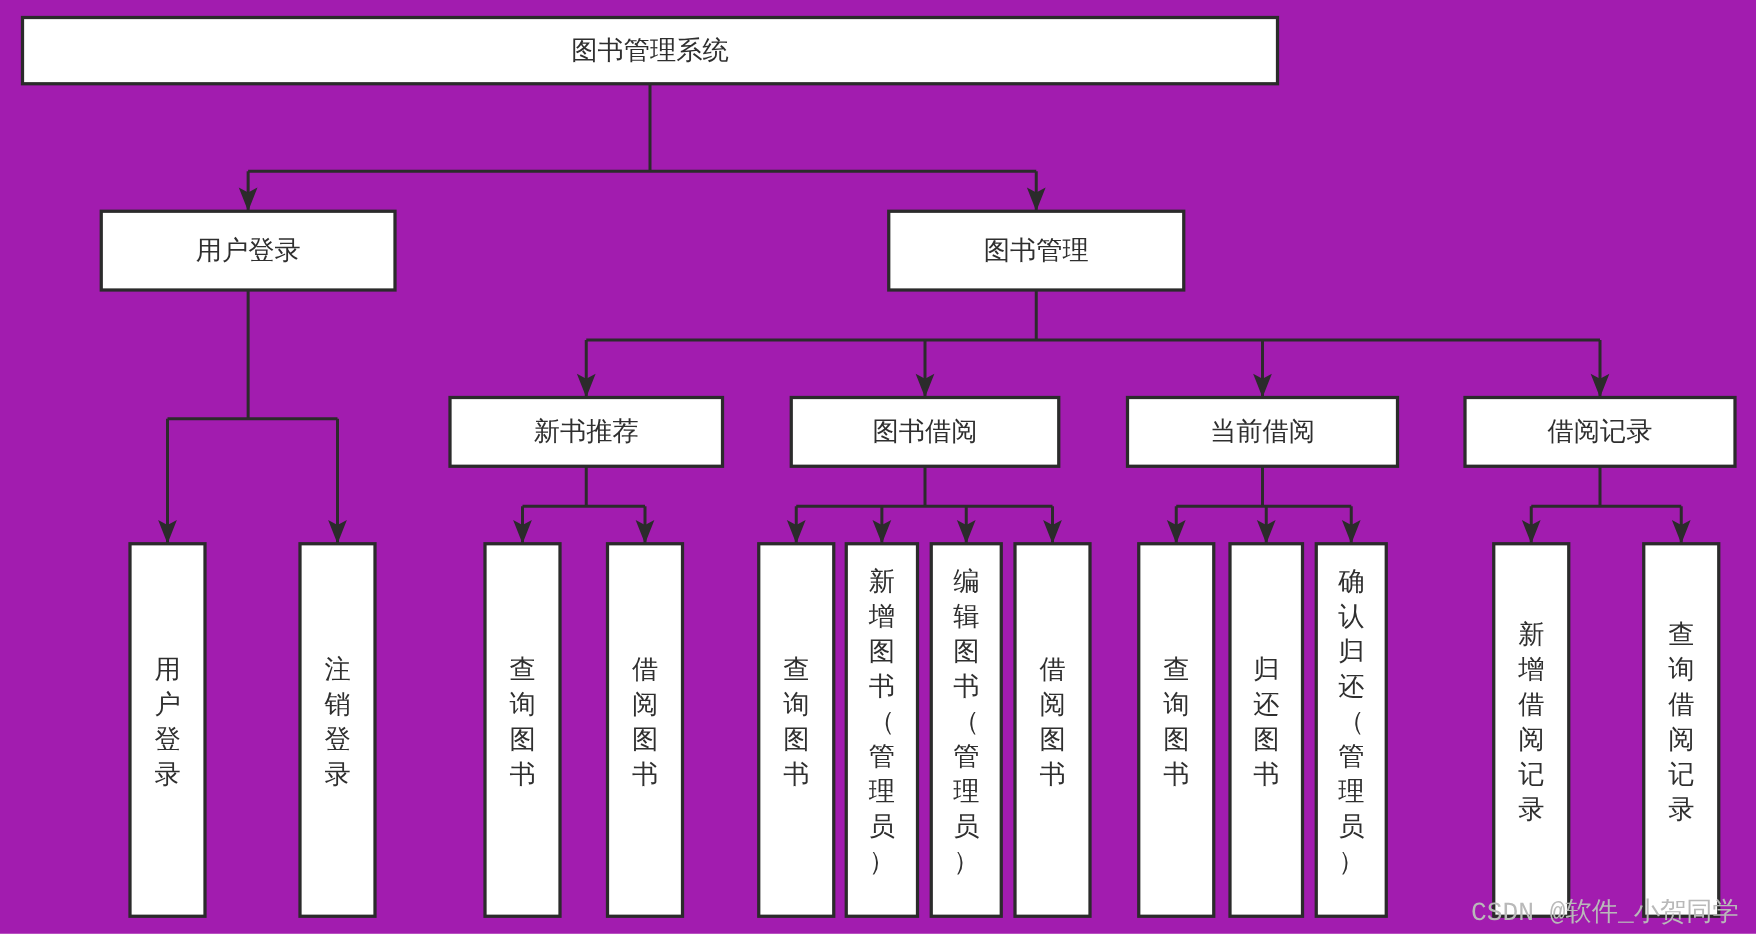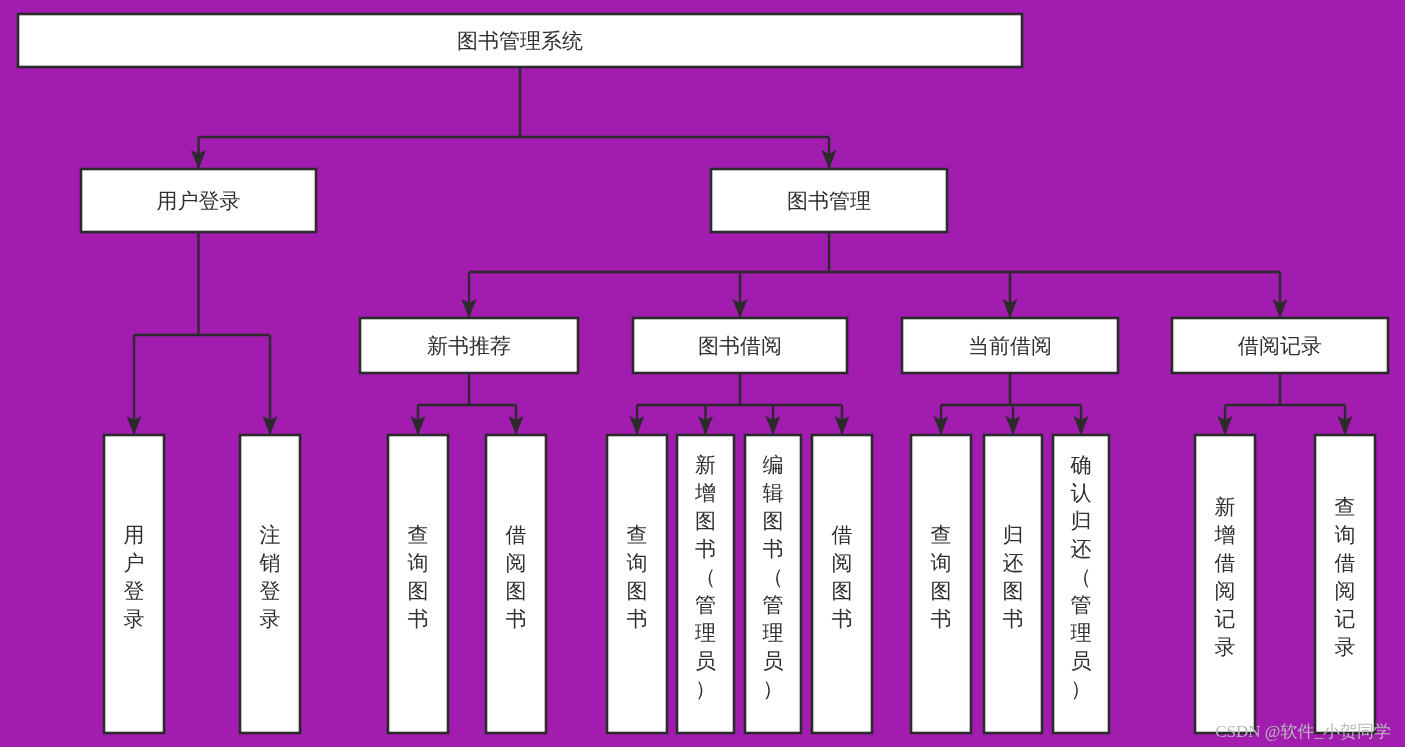--- a/index.html
+++ b/index.html
@@ -45,22 +45,22 @@
     font-family: "DejaVu Sans", "Liberation Sans", sans-serif;
     font-size: 21px;
     fill: #2f2f2f;
     text-anchor: middle;
     dominant-baseline: middle;
   }
   .watermark {
     position: absolute;
     right: 14px;
     bottom: 4px;
-    font-family: Liberation Serif, serif;
-    font-size: 17px;
+    font-family: Liberation Mono, monospace;
+    font-size: 21px;
     color: #b9b9b9;
     white-space: nowrap;
     user-select: none;
   }
 </style>
 </head>
 <body>
 
 <div id="chart-root">
   <svg class="diagram" viewBox="0 0 1405 747" xmlns="http://www.w3.org/2000/svg">

